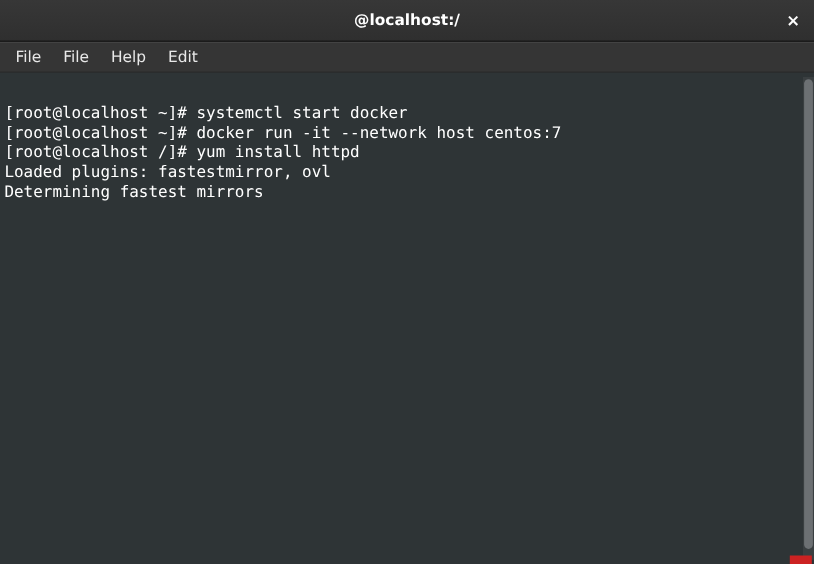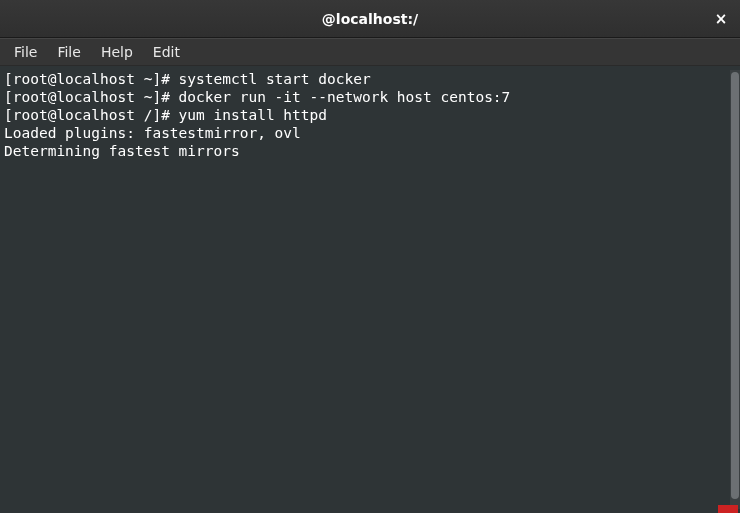--- a/index.html
+++ b/index.html
@@ -77,20 +77,21 @@
       display: flex;
     }
     .terminal-content {
       flex: 1;
       font-family: "DejaVu Sans Mono", "Courier New", monospace;
       font-size: 14.5px;
       line-height: 18px;
       color: #ffffff;
       white-space: pre;
       overflow: hidden;
+      margin-top: 24px;
     }
     .scrollbar {
       width: 10px;
       background: #3a3f41;
       position: relative;
     }
     .scrollbar-thumb {
       position: absolute;
       left: 1px;
       right: 1px;

